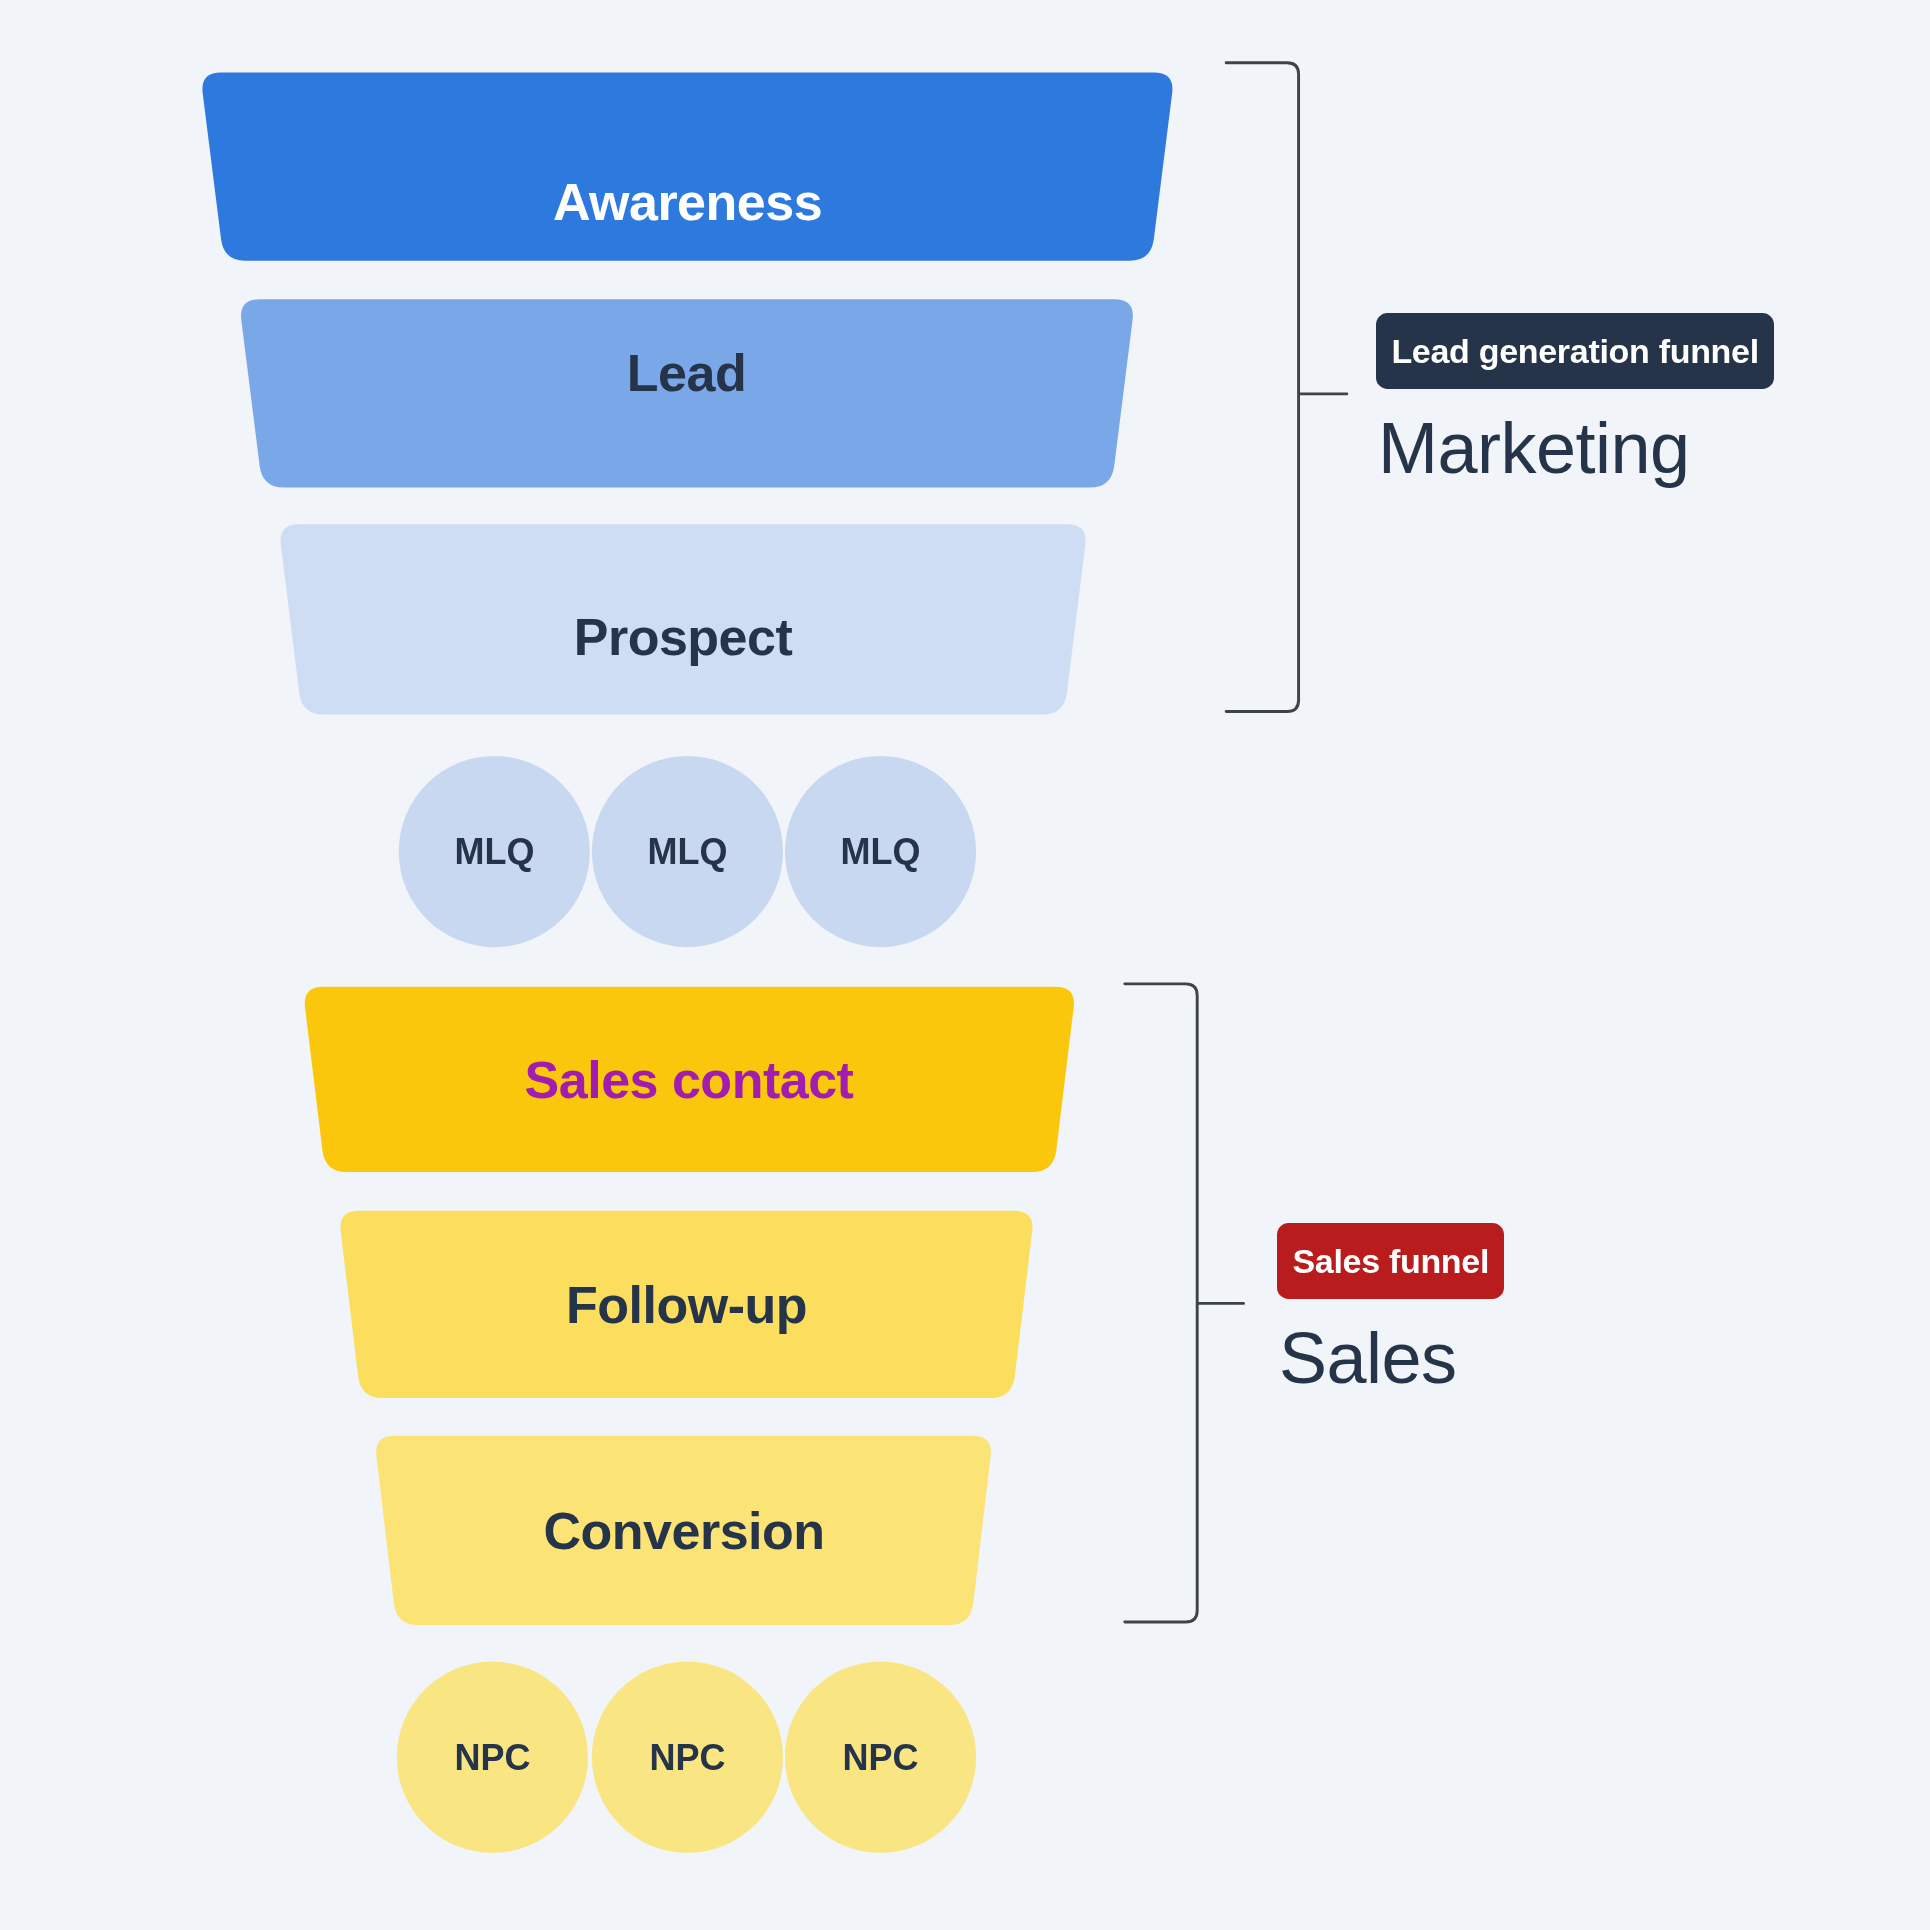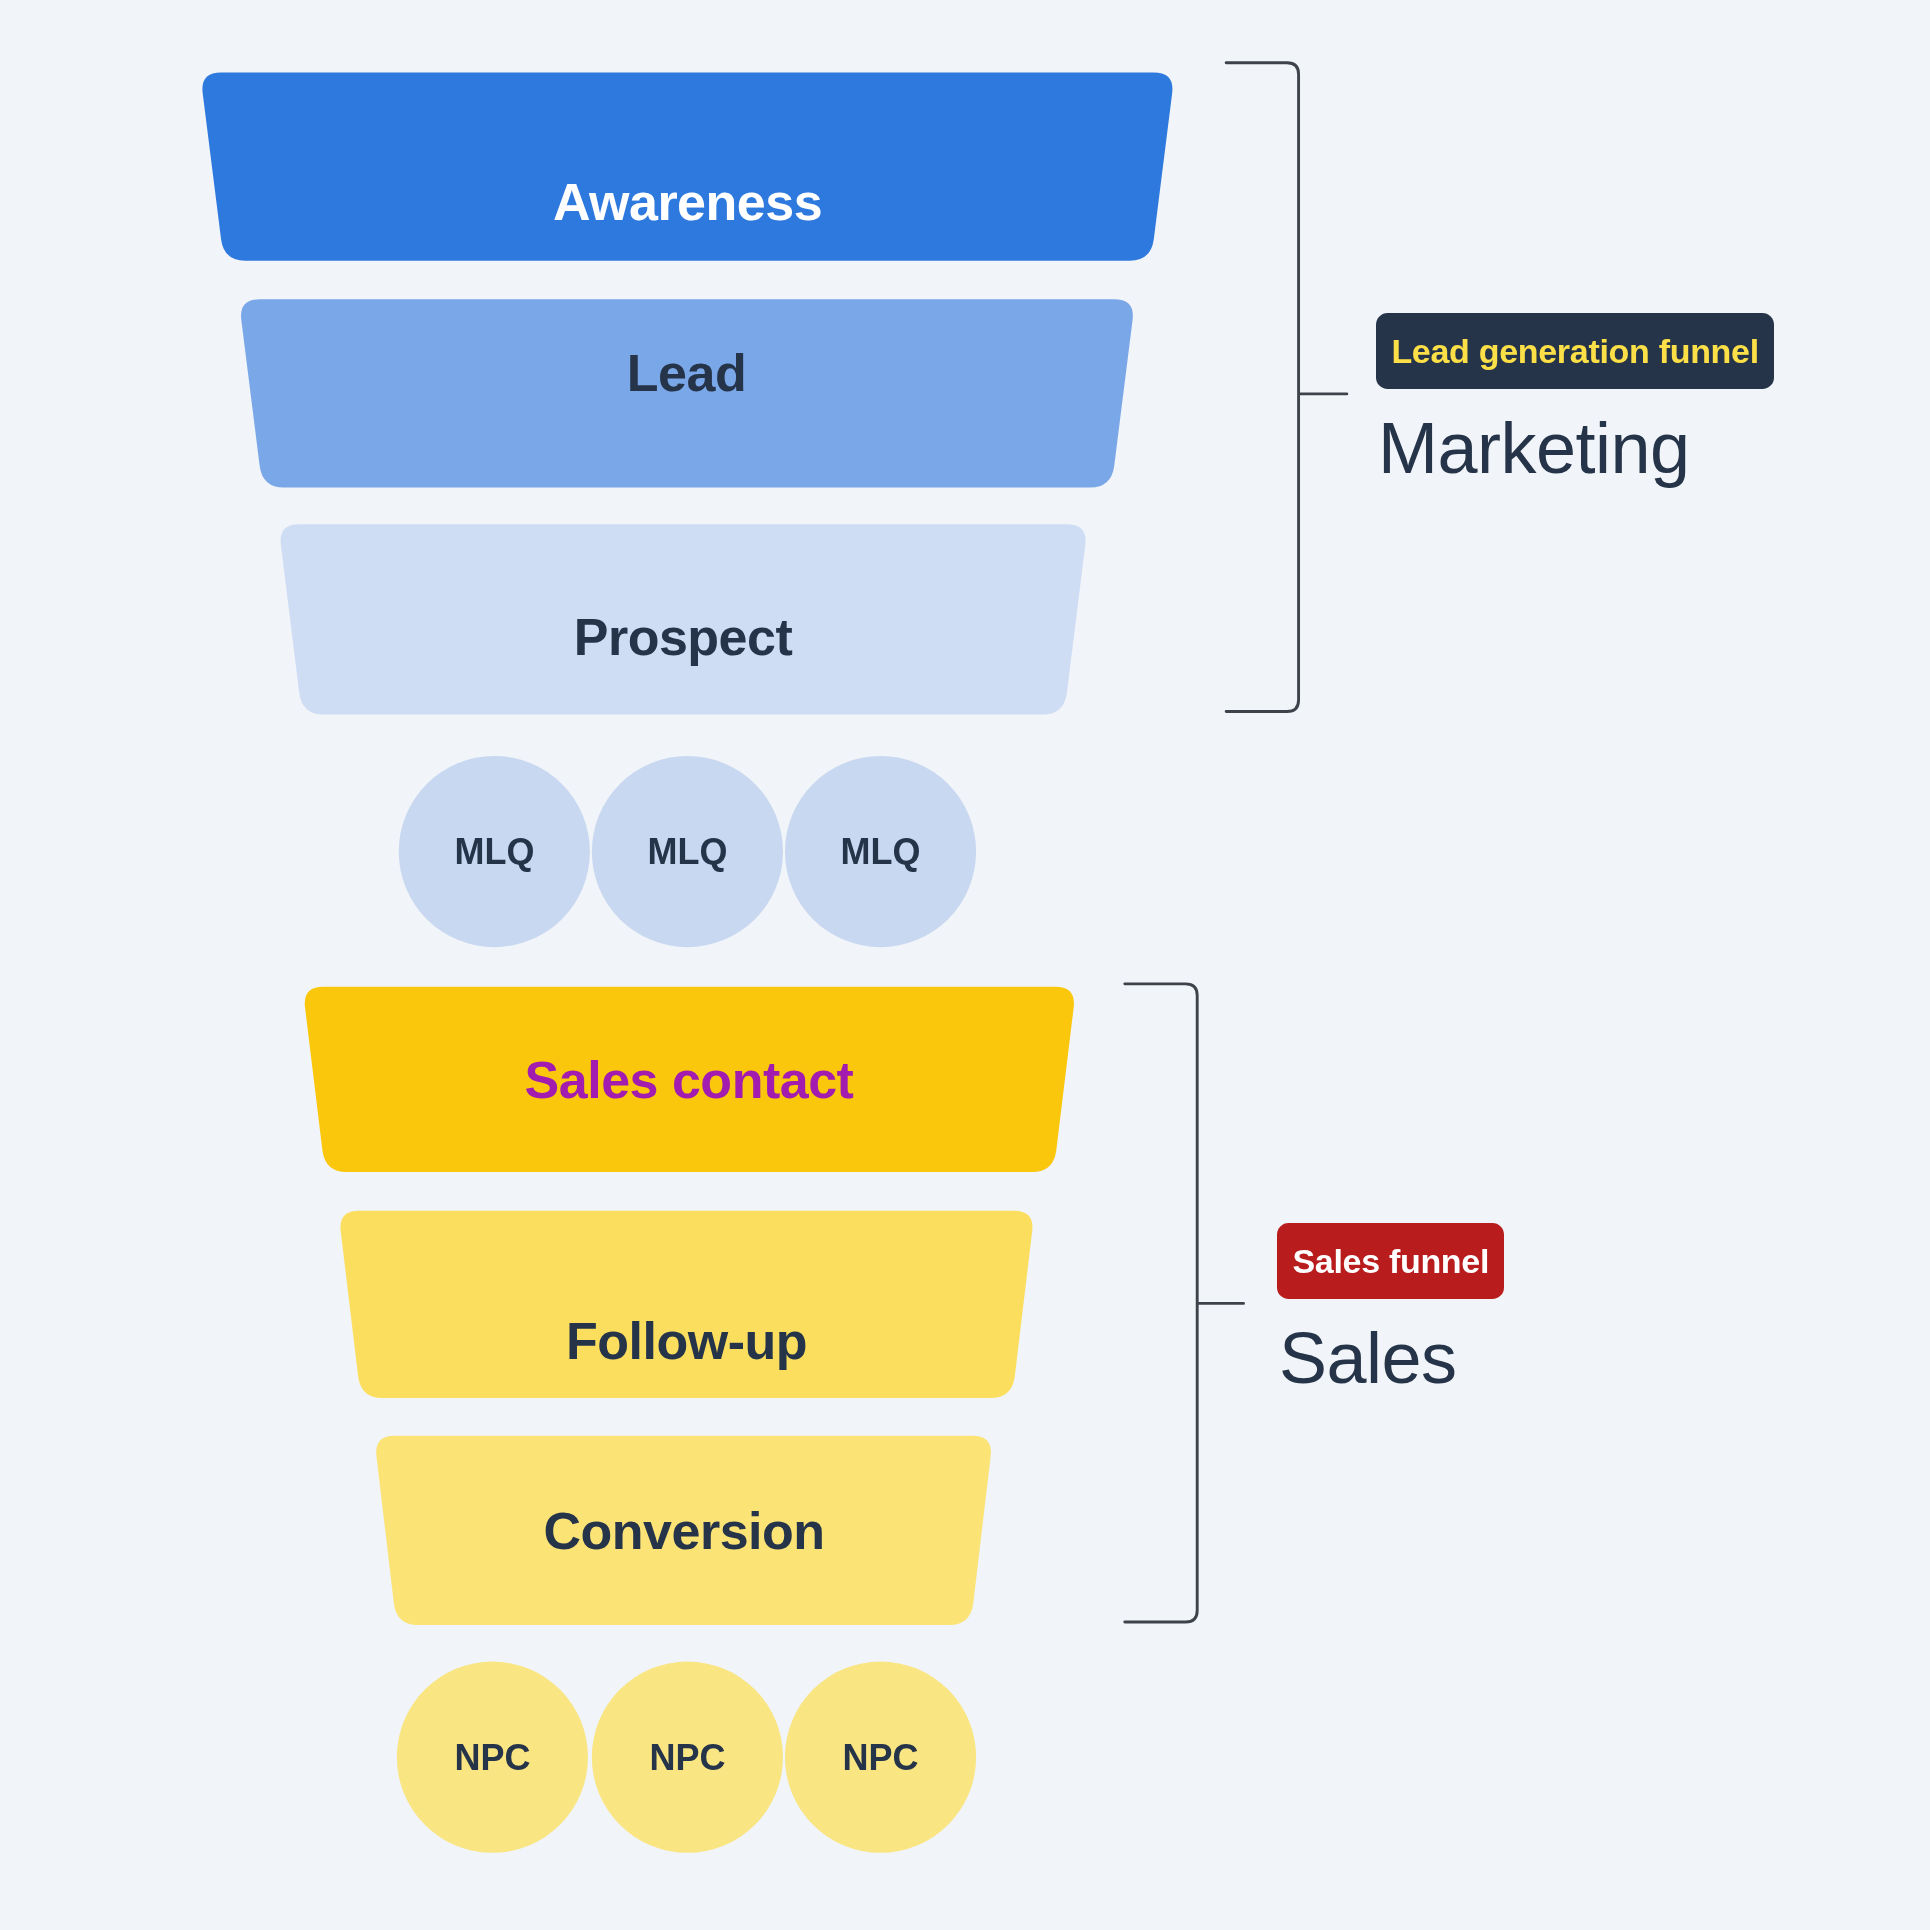--- a/index.html
+++ b/index.html
@@ -43,27 +43,27 @@
 
   <div class="stage-label" style="left: 200px; top: 72px; width: 975px; height: 188px; color: rgb(255, 255, 255); margin-top: 36px;">Awareness</div>
   <div class="stage-label" style="left: 238px; top: 299px; width: 897px; height: 148px; color: rgb(38, 52, 73);">Lead</div>
   <div class="stage-label" style="left: 278px; top: 524px; width: 810px; height: 226px; color: rgb(38, 52, 73);">Prospect</div>
 
   <div class="circle-label" style="left: 399px; top: 756px; width: 191px; height: 191px; color: rgb(38, 52, 73);">MLQ</div>
   <div class="circle-label" style="left: 592px; top: 756px; width: 191px; height: 191px; color: rgb(38, 52, 73);">MLQ</div>
   <div class="circle-label" style="left: 785px; top: 756px; width: 191px; height: 191px; color: rgb(38, 52, 73);">MLQ</div>
 
   <div class="stage-label" style="left: 302px; top: 987px; width: 774px; height: 185px; color: #a21caf;">Sales contact</div>
-  <div class="stage-label" style="left: 338px; top: 1211px; width: 697px; height: 187px; color: rgb(38, 52, 73); margin-top: 36px;">Follow-up</div>
+  <div class="stage-label" style="left: 338px; top: 1211px; width: 697px; height: 187px; color: rgb(38, 52, 73);">Follow-up</div>
   <div class="stage-label" style="left: 374px; top: 1436px; width: 620px; height: 189px; color: rgb(38, 52, 73);">Conversion</div>
 
   <div class="circle-label" style="left: 397px; top: 1662px; width: 191px; height: 191px; color: rgb(38, 52, 73);">NPC</div>
   <div class="circle-label" style="left: 592px; top: 1662px; width: 191px; height: 191px; color: rgb(38, 52, 73);">NPC</div>
   <div class="circle-label" style="left: 785px; top: 1662px; width: 191px; height: 191px; color: rgb(38, 52, 73);">NPC</div>
 
-  <div class="badge" style="left: 1376px; top: 313px; background: rgb(38, 52, 73); color: #fde047;">Lead generation funnel</div>
+  <div class="badge" style="left: 1376px; top: 313px; background: rgb(38, 52, 73); color: #ffffff;">Lead generation funnel</div>
   <div class="group-title" style="left: 1378px; top: 409px; color: rgb(38, 52, 73);">Marketing</div>
 
   <div class="badge" style="left: 1277px; top: 1223px; background: #b91c1c; color: rgb(255, 255, 255);">Sales funnel</div>
   <div class="group-title" style="left: 1279px; top: 1319px; color: rgb(38, 52, 73);">Sales</div>
 
 </div>
 
 
 </body></html>

